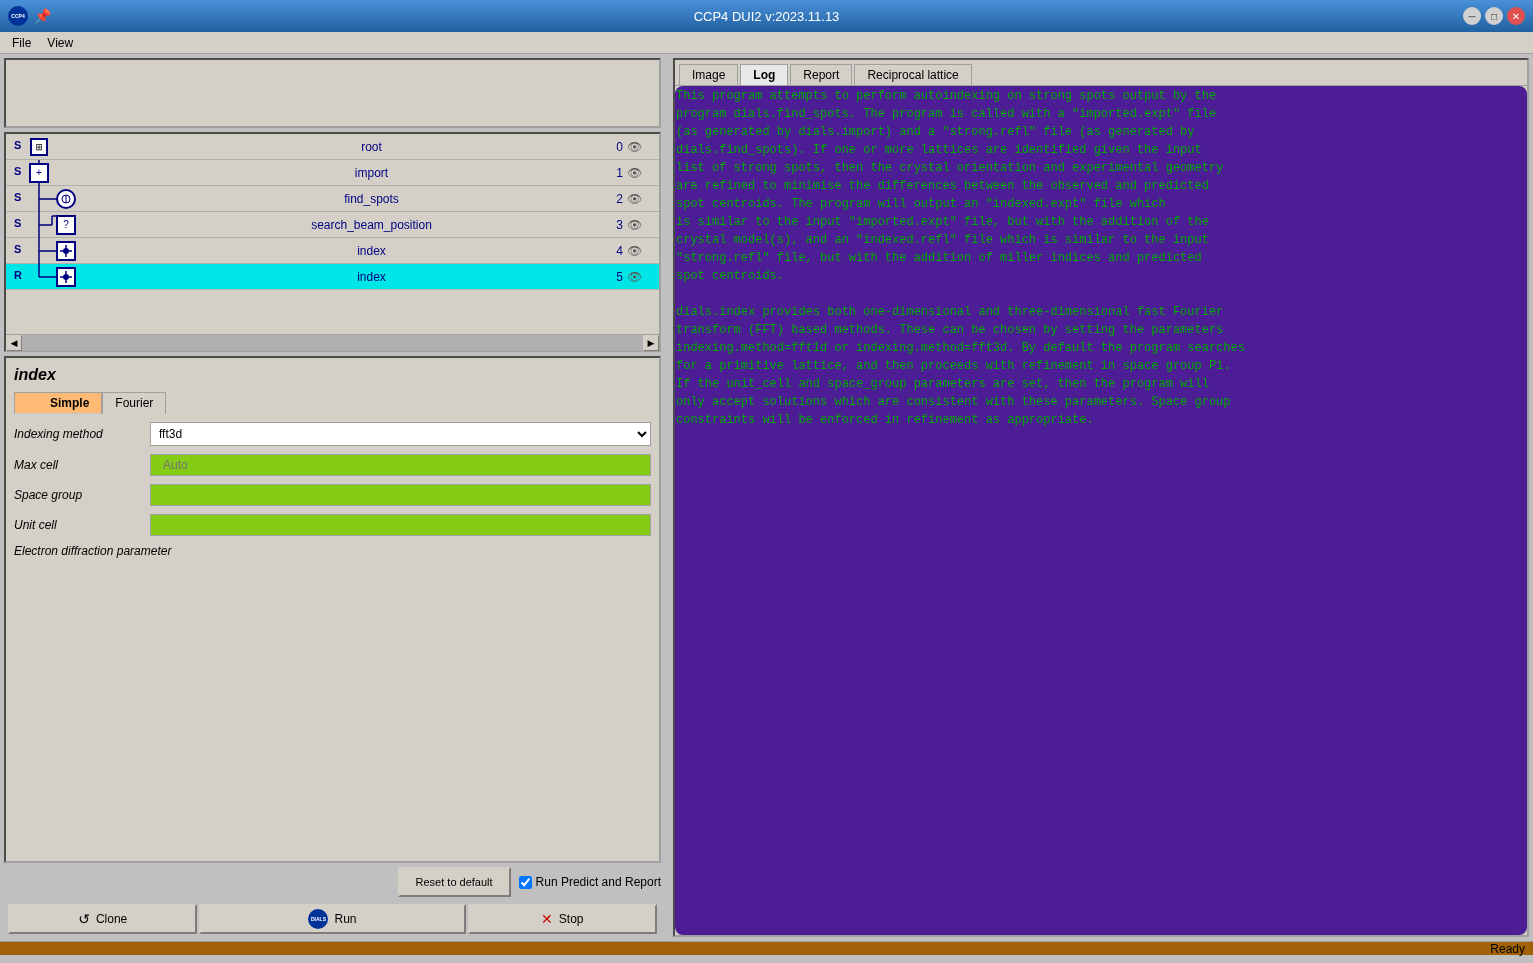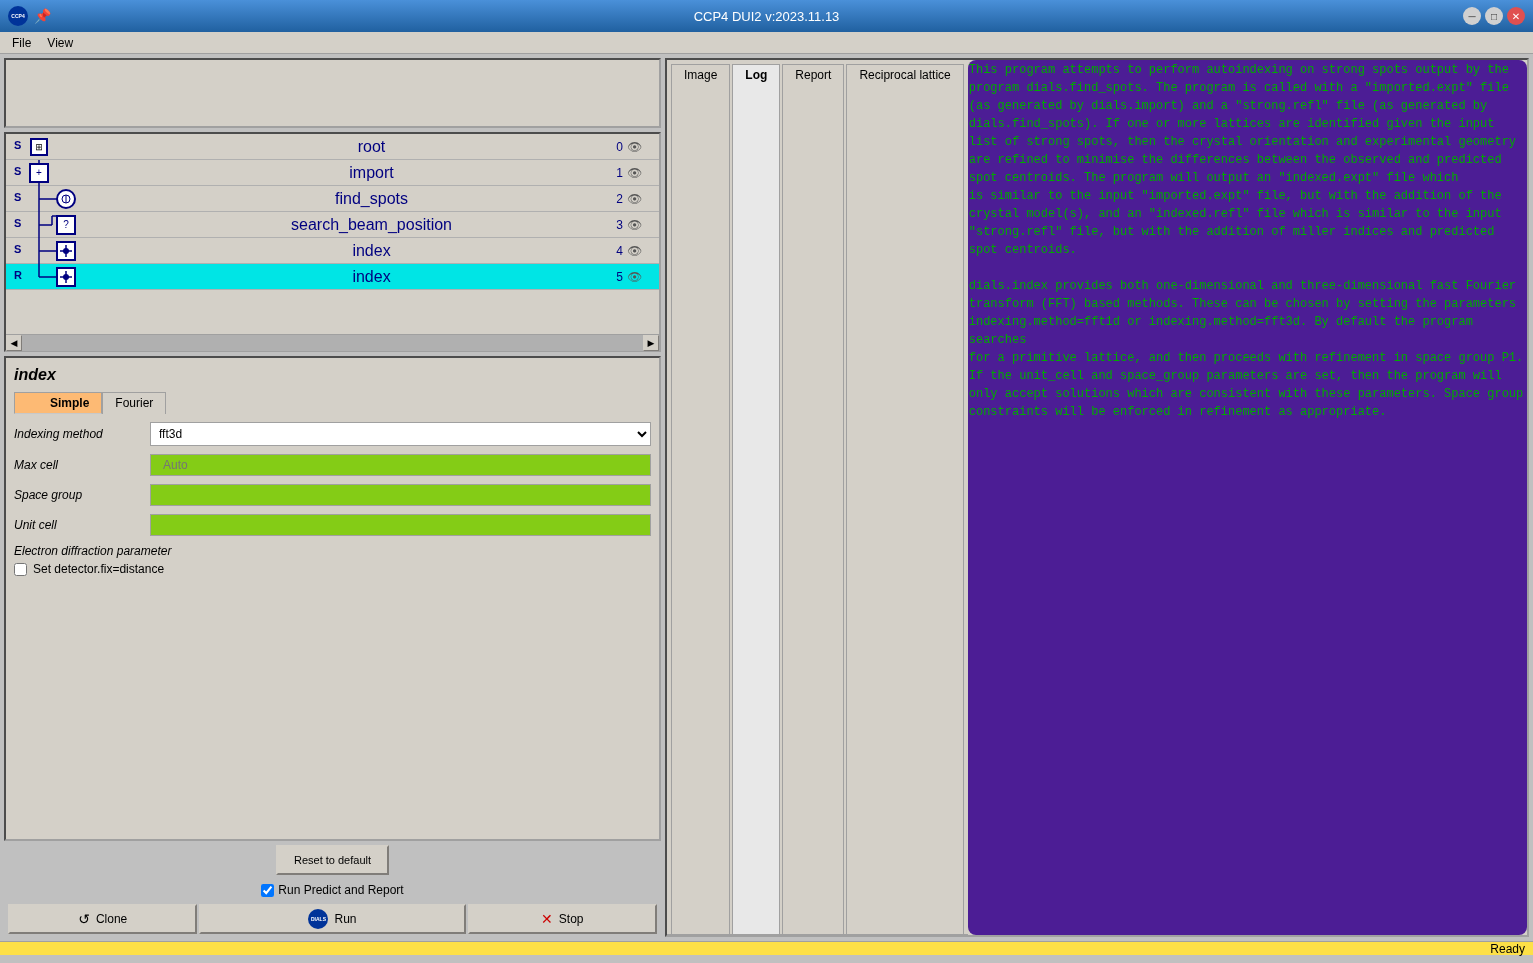--- a/index.html
+++ b/index.html
@@ -88,21 +88,21 @@
       height: 16px;
       color: #000080;
       font-weight: bold;
       font-size: 11px;
       margin-left: 4px;
       flex-shrink: 0;
     }
     .pr-name {
       flex: 1;
       text-align: center;
-      font-size: 16px;
+      font-size: 12px;
       color: #000080;
     }
     .pr-num {
       width: 30px;
       text-align: right;
       font-size: 12px;
       color: #000080;
       margin-right: 4px;
     }
     .pr-eye {
@@ -191,21 +191,20 @@
       margin-bottom: 8px;
     }
 
     
     #bottom-bar {
       display: flex;
       align-items: center;
       justify-content: flex-end;
       padding: 4px 0;
       gap: 8px;
-      flex-direction: column;
     }
     #run-predict-check {
       display: flex;
       align-items: center;
       gap: 4px;
     }
 
     
     #action-bar {
       display: flex;
@@ -233,24 +232,24 @@
       background: #003399;
       border-radius: 50%;
       display: flex; align-items: center; justify-content: center;
       color: white; font-size: 7px; font-weight: bold;
     }
 
     
     #right-panel {
       flex: 1;
       display: flex;
-      flex-direction: row;
+      flex-direction: column;
       background: #d4d0c8;
       border: 2px inset #a0a0a0;
-      margin: 4px 4px 4px 0;
+      margin: 4px 4px 4px 8px;
     }
 
     #right-tabs {
       display: flex;
       background: #d4d0c8;
       border-bottom: 1px solid #a0a0a0;
       padding: 4px 4px 0 4px;
       gap: 2px;
     }
     .right-tab {
@@ -279,21 +278,21 @@
       font-family: 'Courier New', monospace;
       font-size: 12px;
       color: #00aa00;
       line-height: 1.5;
       white-space: pre-wrap;
     }
 
     
     #status-bar {
       height: 14px;
-      background: #fde047;
+      background: #a16207;
       border-top: 1px solid #a0a0a0;
       display: flex;
       align-items: center;
       justify-content: flex-end;
       padding: 0 8px;
     }
 
     
     #pipeline-wrap {
       height: 200px;
@@ -516,24 +515,20 @@
           <input class="form-input" type="text" style="">
         </div>
 
         <div class="form-row">
           <label class="form-label">Unit cell</label>
           <input class="form-input" type="text" style="">
         </div>
 
         <div class="section-label">Electron diffraction parameter</div>
 
-        <div class="checkbox-row">
-          <input type="checkbox" style="">
-          <label>Set detector.fix=distance</label>
-        </div>
       </div>
     </div>
 
     <div id="bottom-bar">
       <button class="action-btn" style="font-size:11px;">
         <span>Reset to default</span>
       </button>
       <div id="run-predict-check">
         <input type="checkbox" checked="" style="">
         <label>Run Predict and Report</label>

